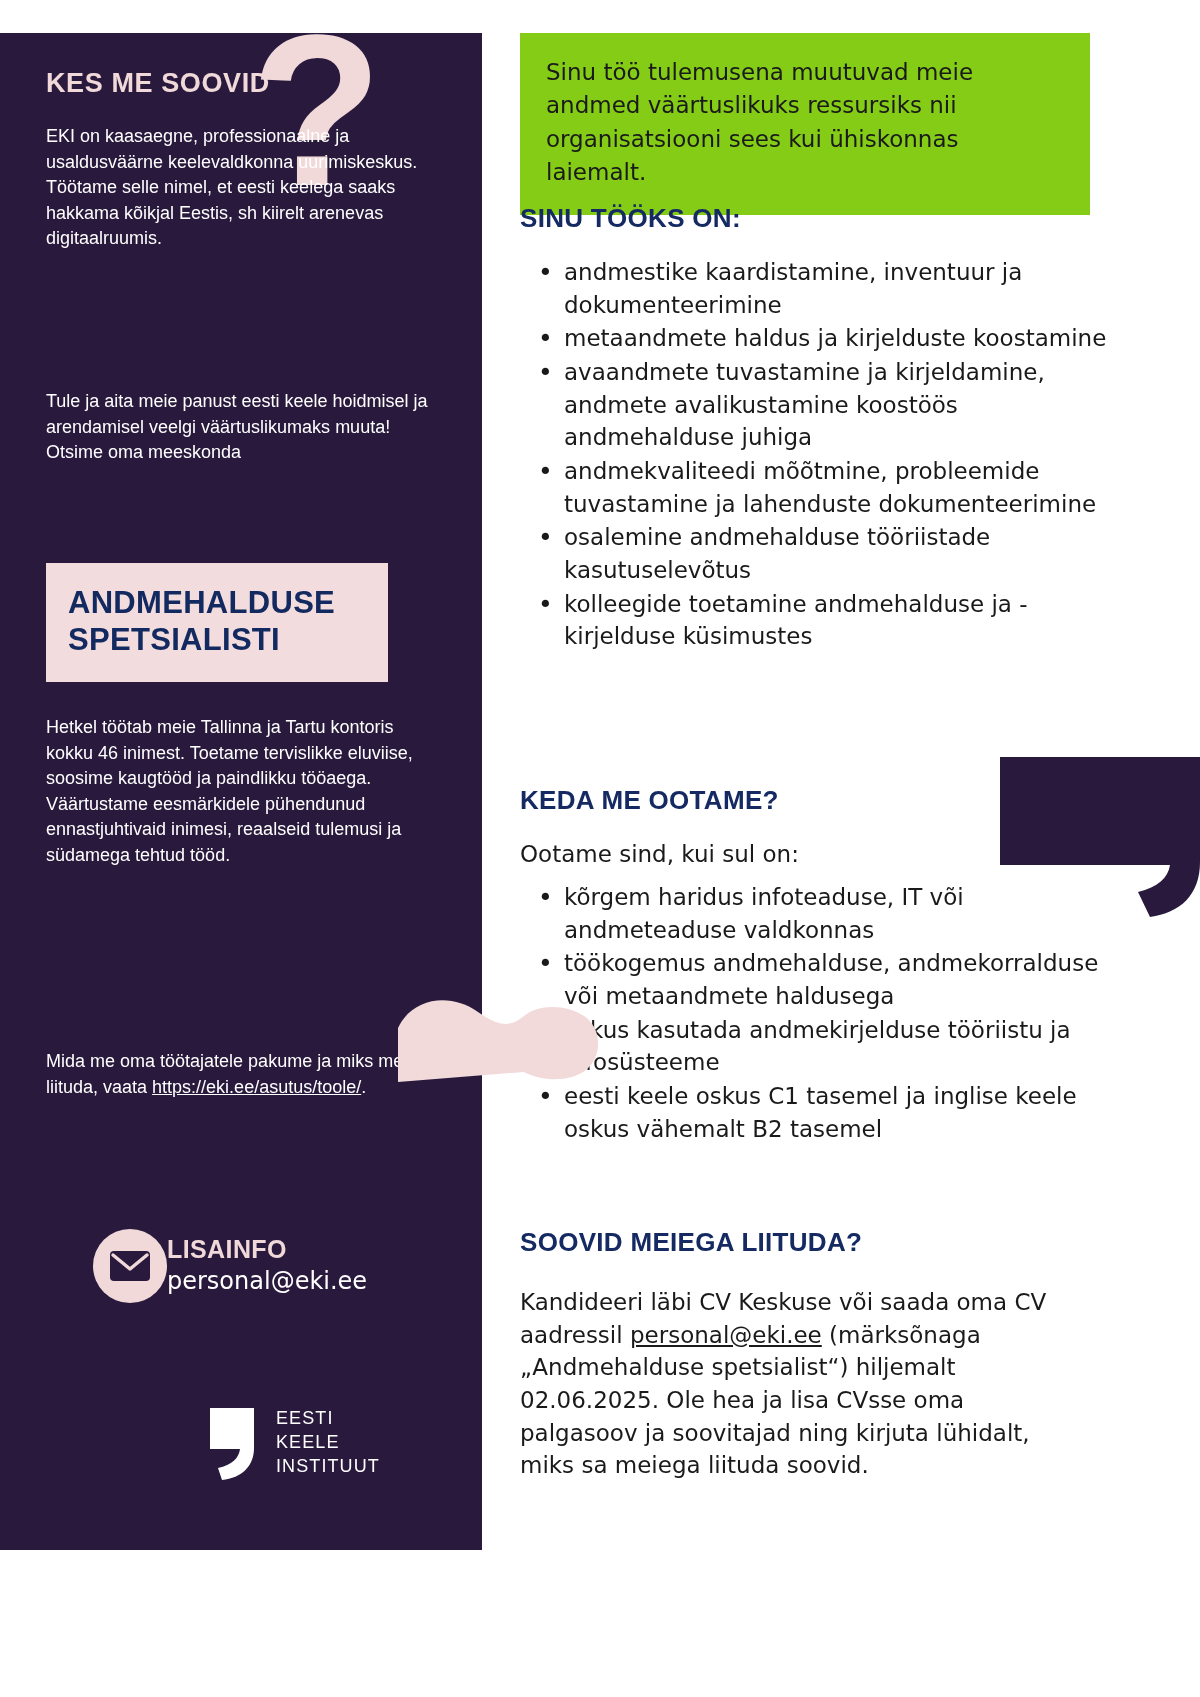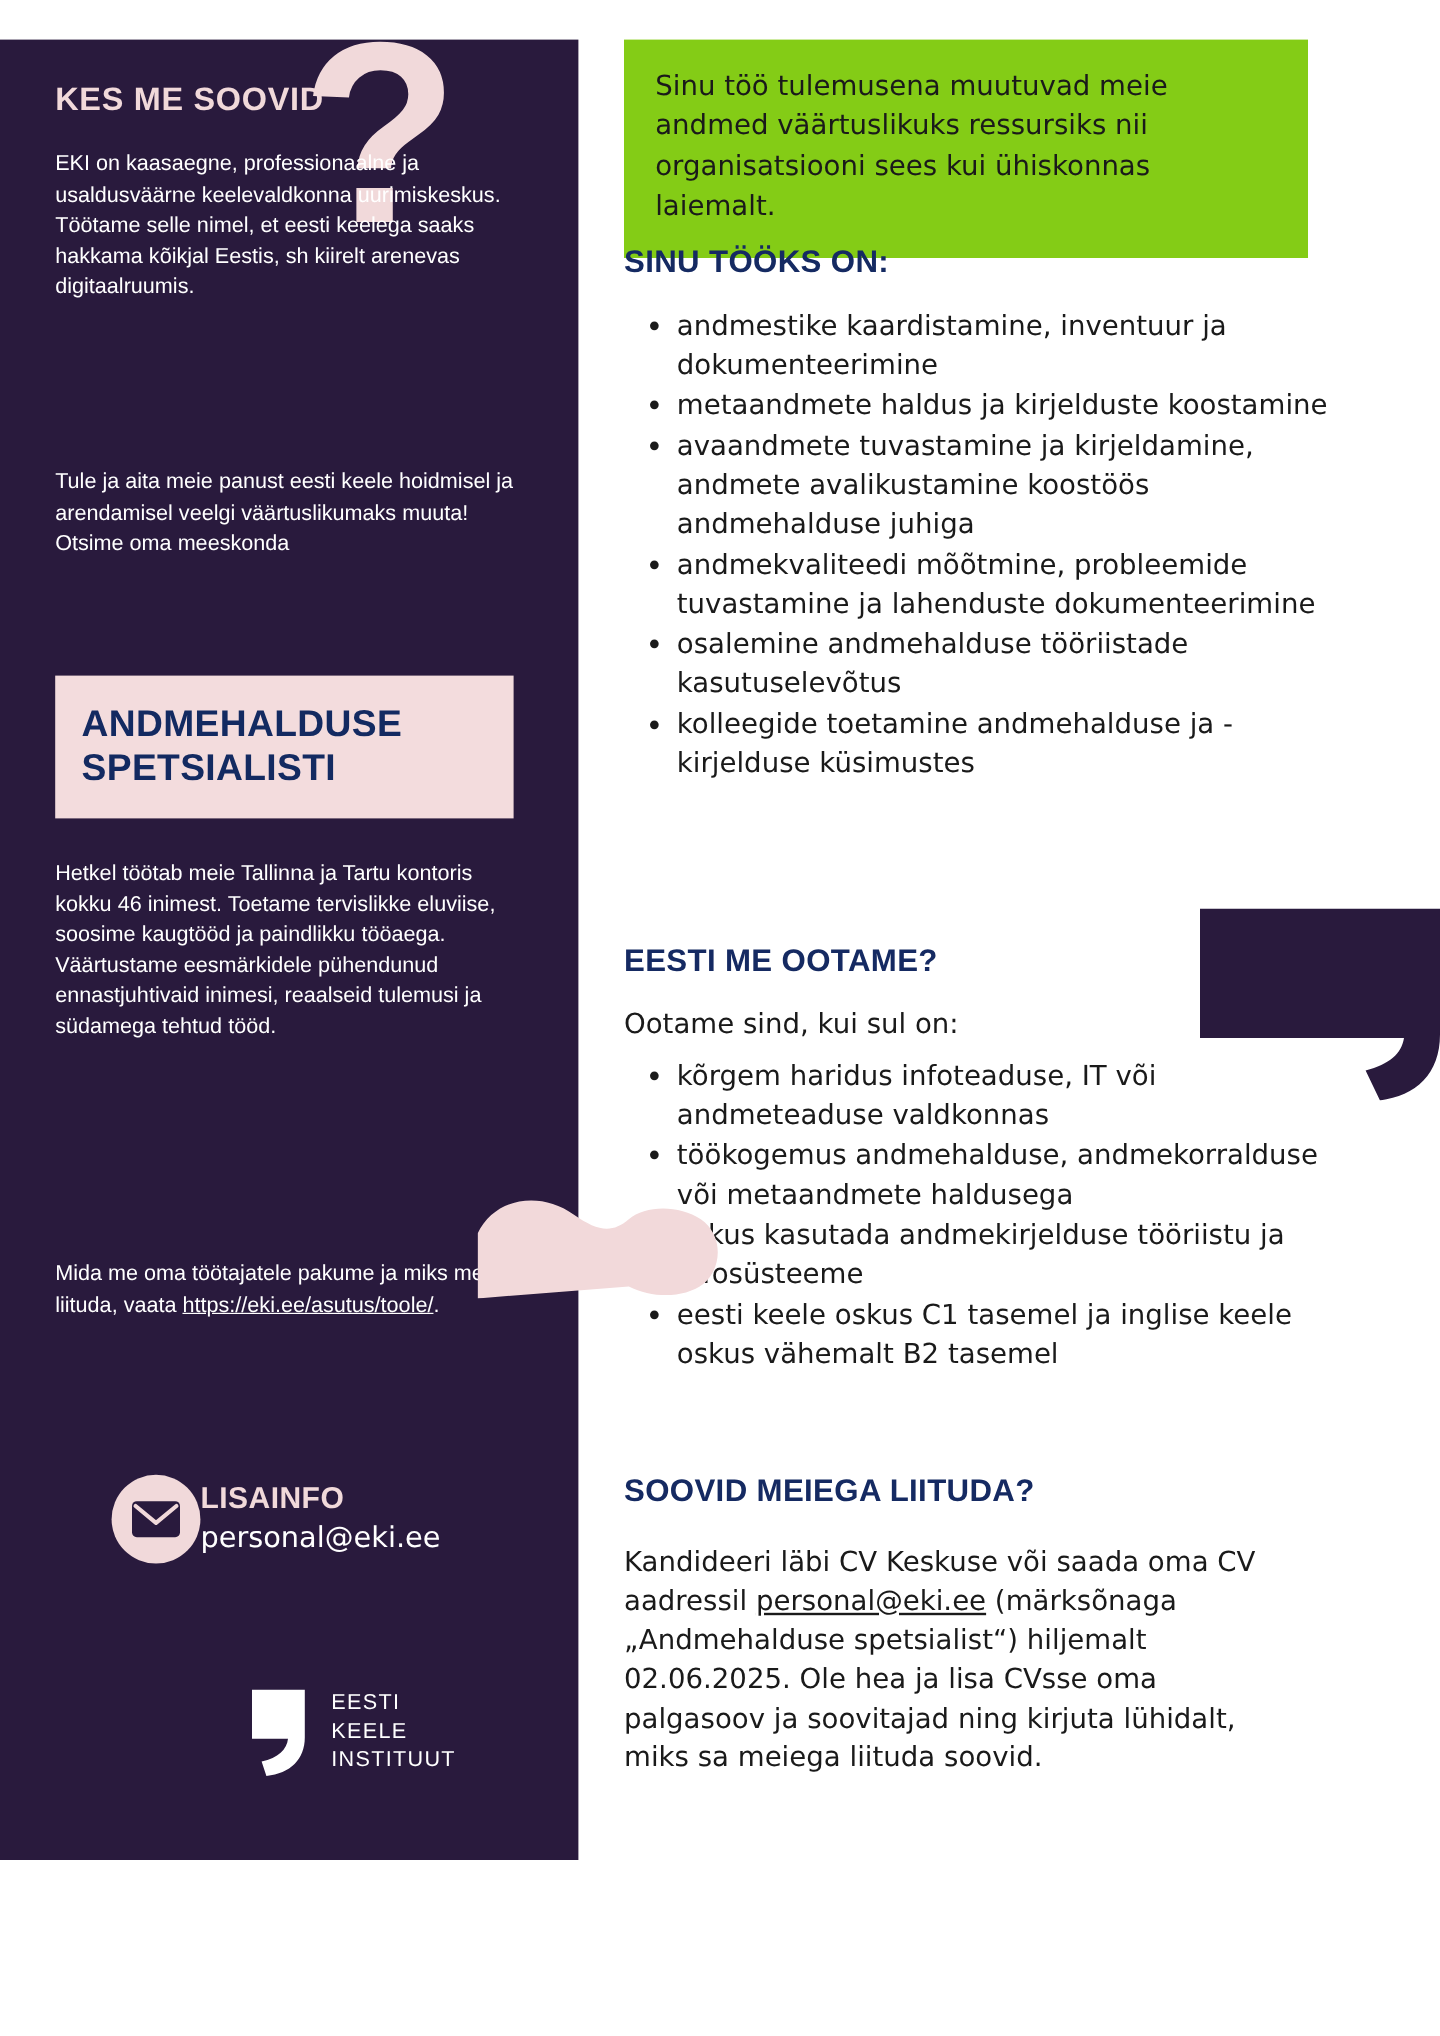--- a/index.html
+++ b/index.html
@@ -77,21 +77,21 @@
     position: absolute;
     left: 0;
     top: 356px;
     width: 395px;
   }
 
   .job-title-box {
     position: absolute;
     left: 0;
     top: 530px;
-    width: 382px;
+    width: 342px;
     padding: 22px 22px 24px 22px;
     box-sizing: border-box;
     background: #f3dcdd;
   }
   .job-title-box span {
     display: block;
     font-family: "Liberation Sans", sans-serif;
     font-size: 31px;
     font-weight: bold;
     letter-spacing: 0.3px;
@@ -330,21 +330,21 @@
 
   <ul class="bullets ul-tasks">
     <li>andmestike kaardistamine, inventuur ja dokumenteerimine</li>
     <li>metaandmete haldus ja kirjelduste koostamine</li>
     <li>avaandmete tuvastamine ja kirjeldamine, andmete avalikustamine koostöös andmehalduse juhiga</li>
     <li>andmekvaliteedi mõõtmine, probleemide tuvastamine ja lahenduste dokumenteerimine</li>
     <li>osalemine andmehalduse tööriistade kasutuselevõtus</li>
     <li>kolleegide toetamine andmehalduse ja -kirjelduse küsimustes</li>
   </ul>
 
-  <h2 class="sec-head h-keda">EESTI ME OOTAME?</h2>
+  <h2 class="sec-head h-keda">KEDA ME OOTAME?</h2>
 
   <p class="body-txt p-ootame">Ootame sind, kui sul on:</p>
 
   <ul class="bullets ul-reqs">
     <li>kõrgem haridus infoteaduse, IT või andmeteaduse valdkonnas</li>
     <li>töökogemus andmehalduse, andmekorralduse või metaandmete haldusega</li>
     <li>oskus kasutada andmekirjelduse tööriistu ja infosüsteeme</li>
     <li>eesti keele oskus C1 tasemel ja inglise keele oskus vähemalt B2 tasemel</li>
   </ul>
 

